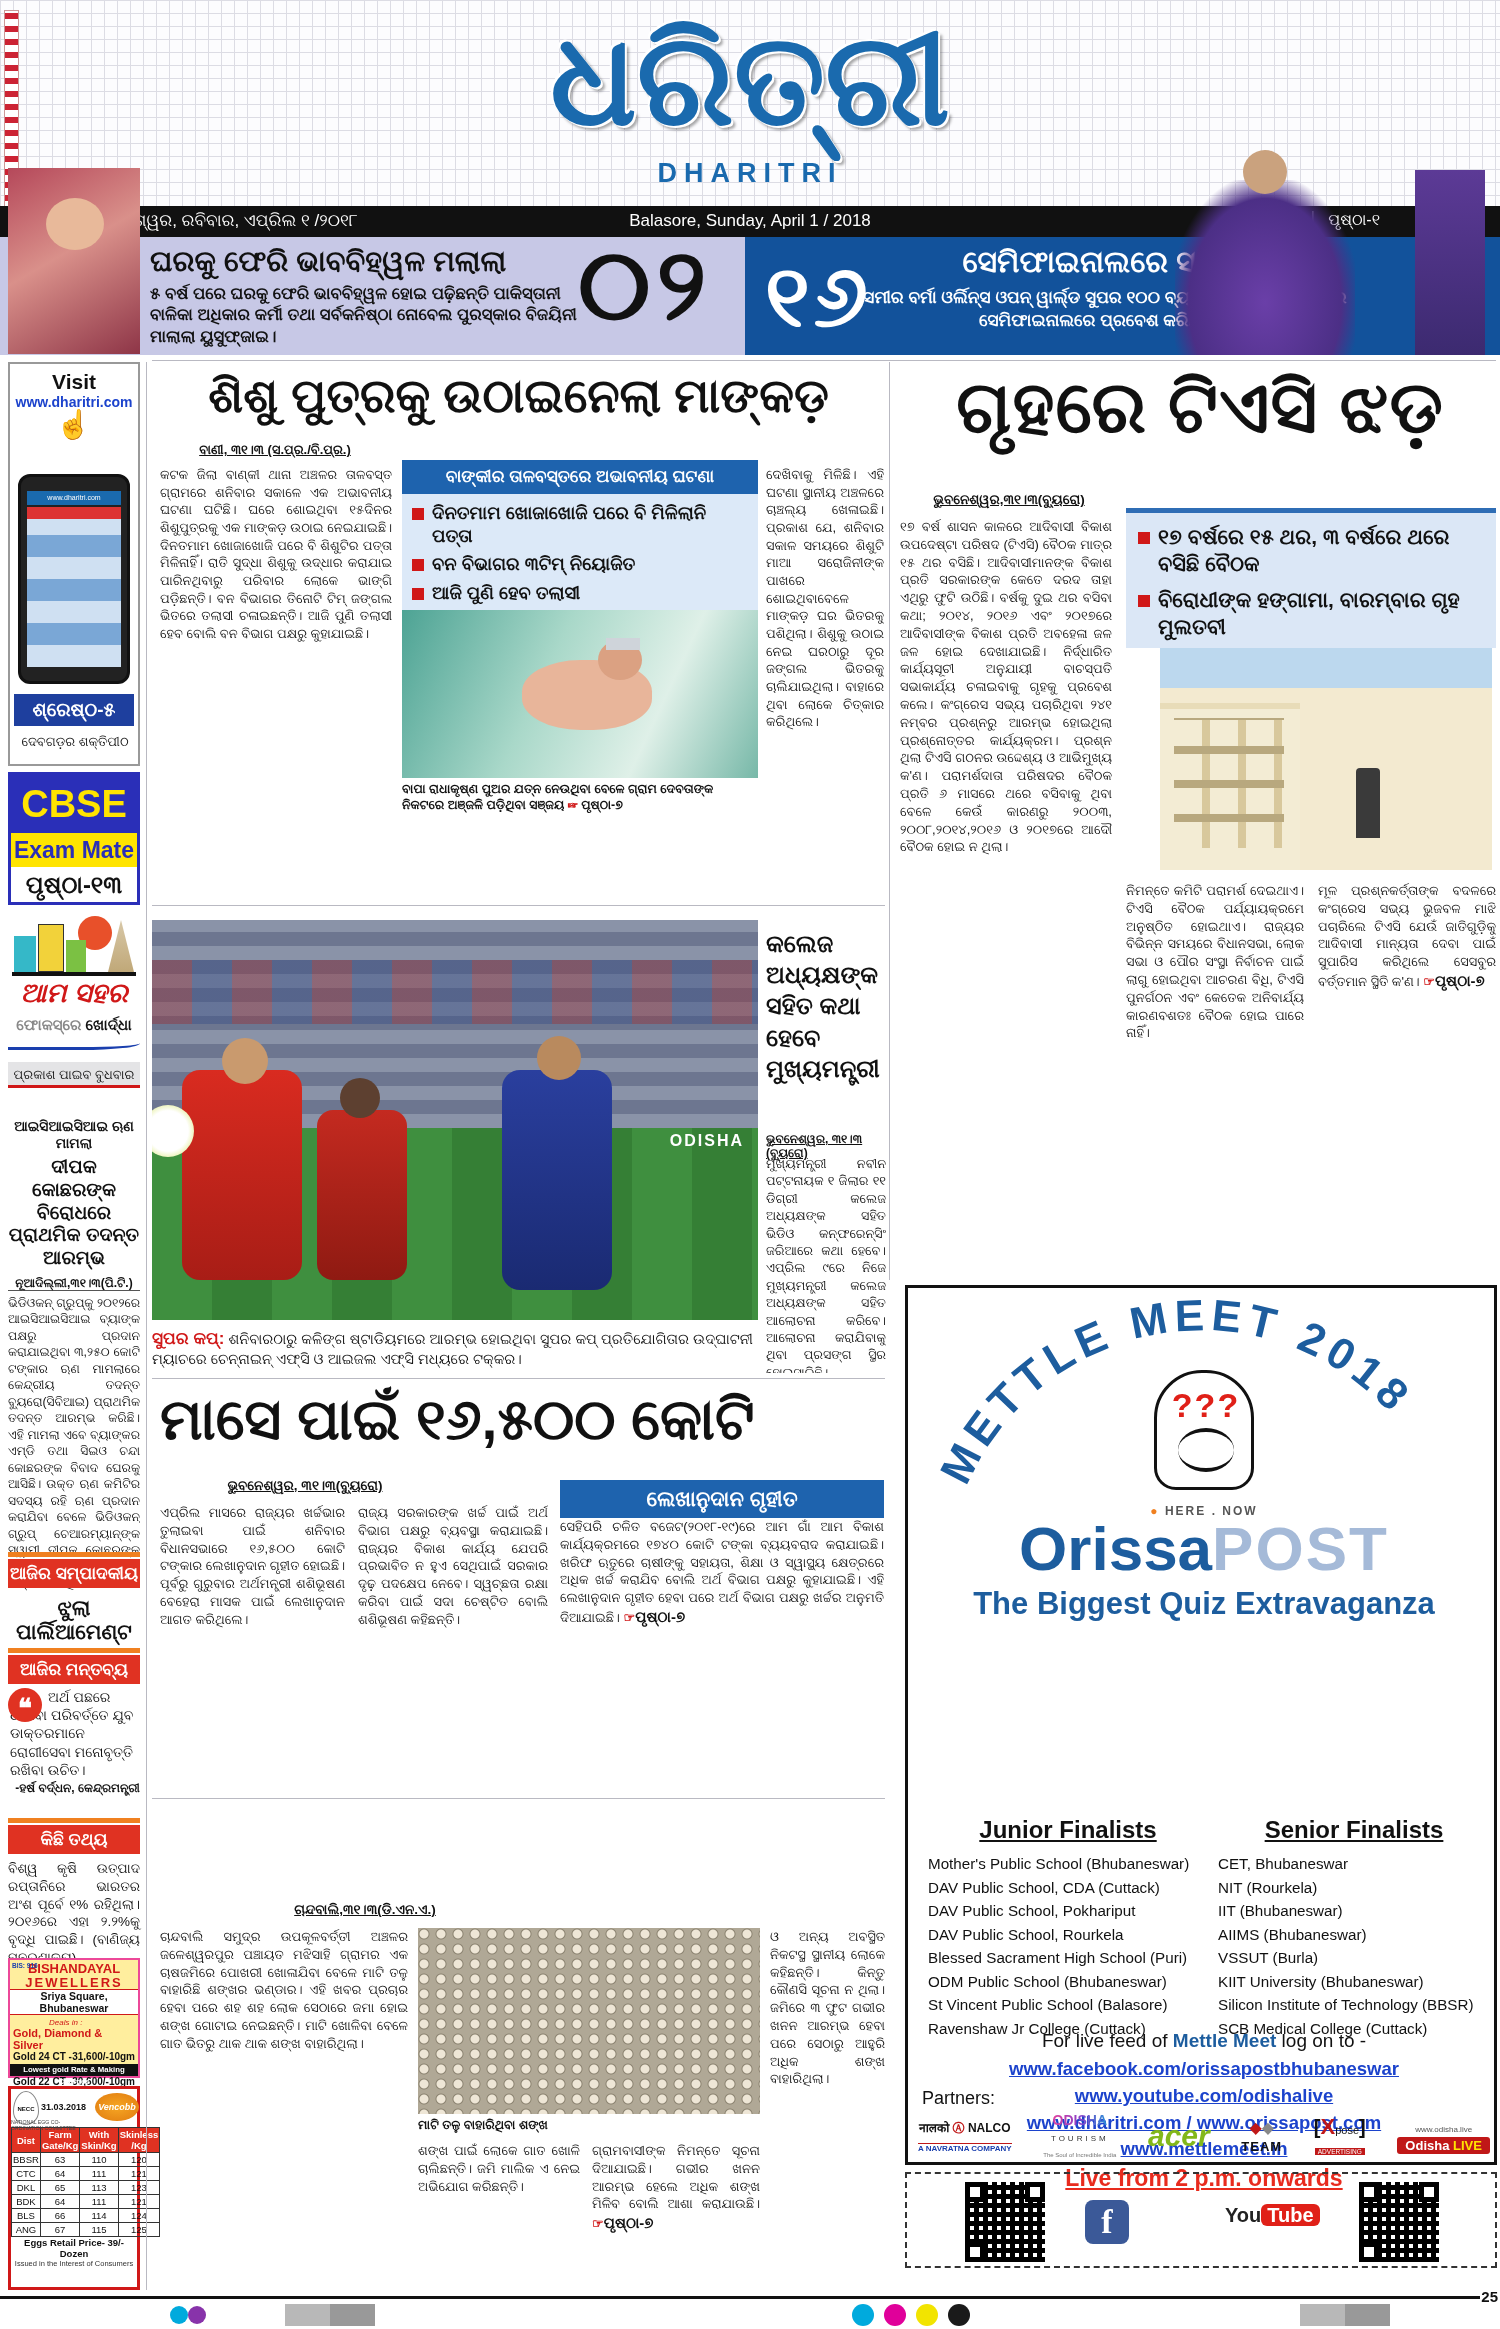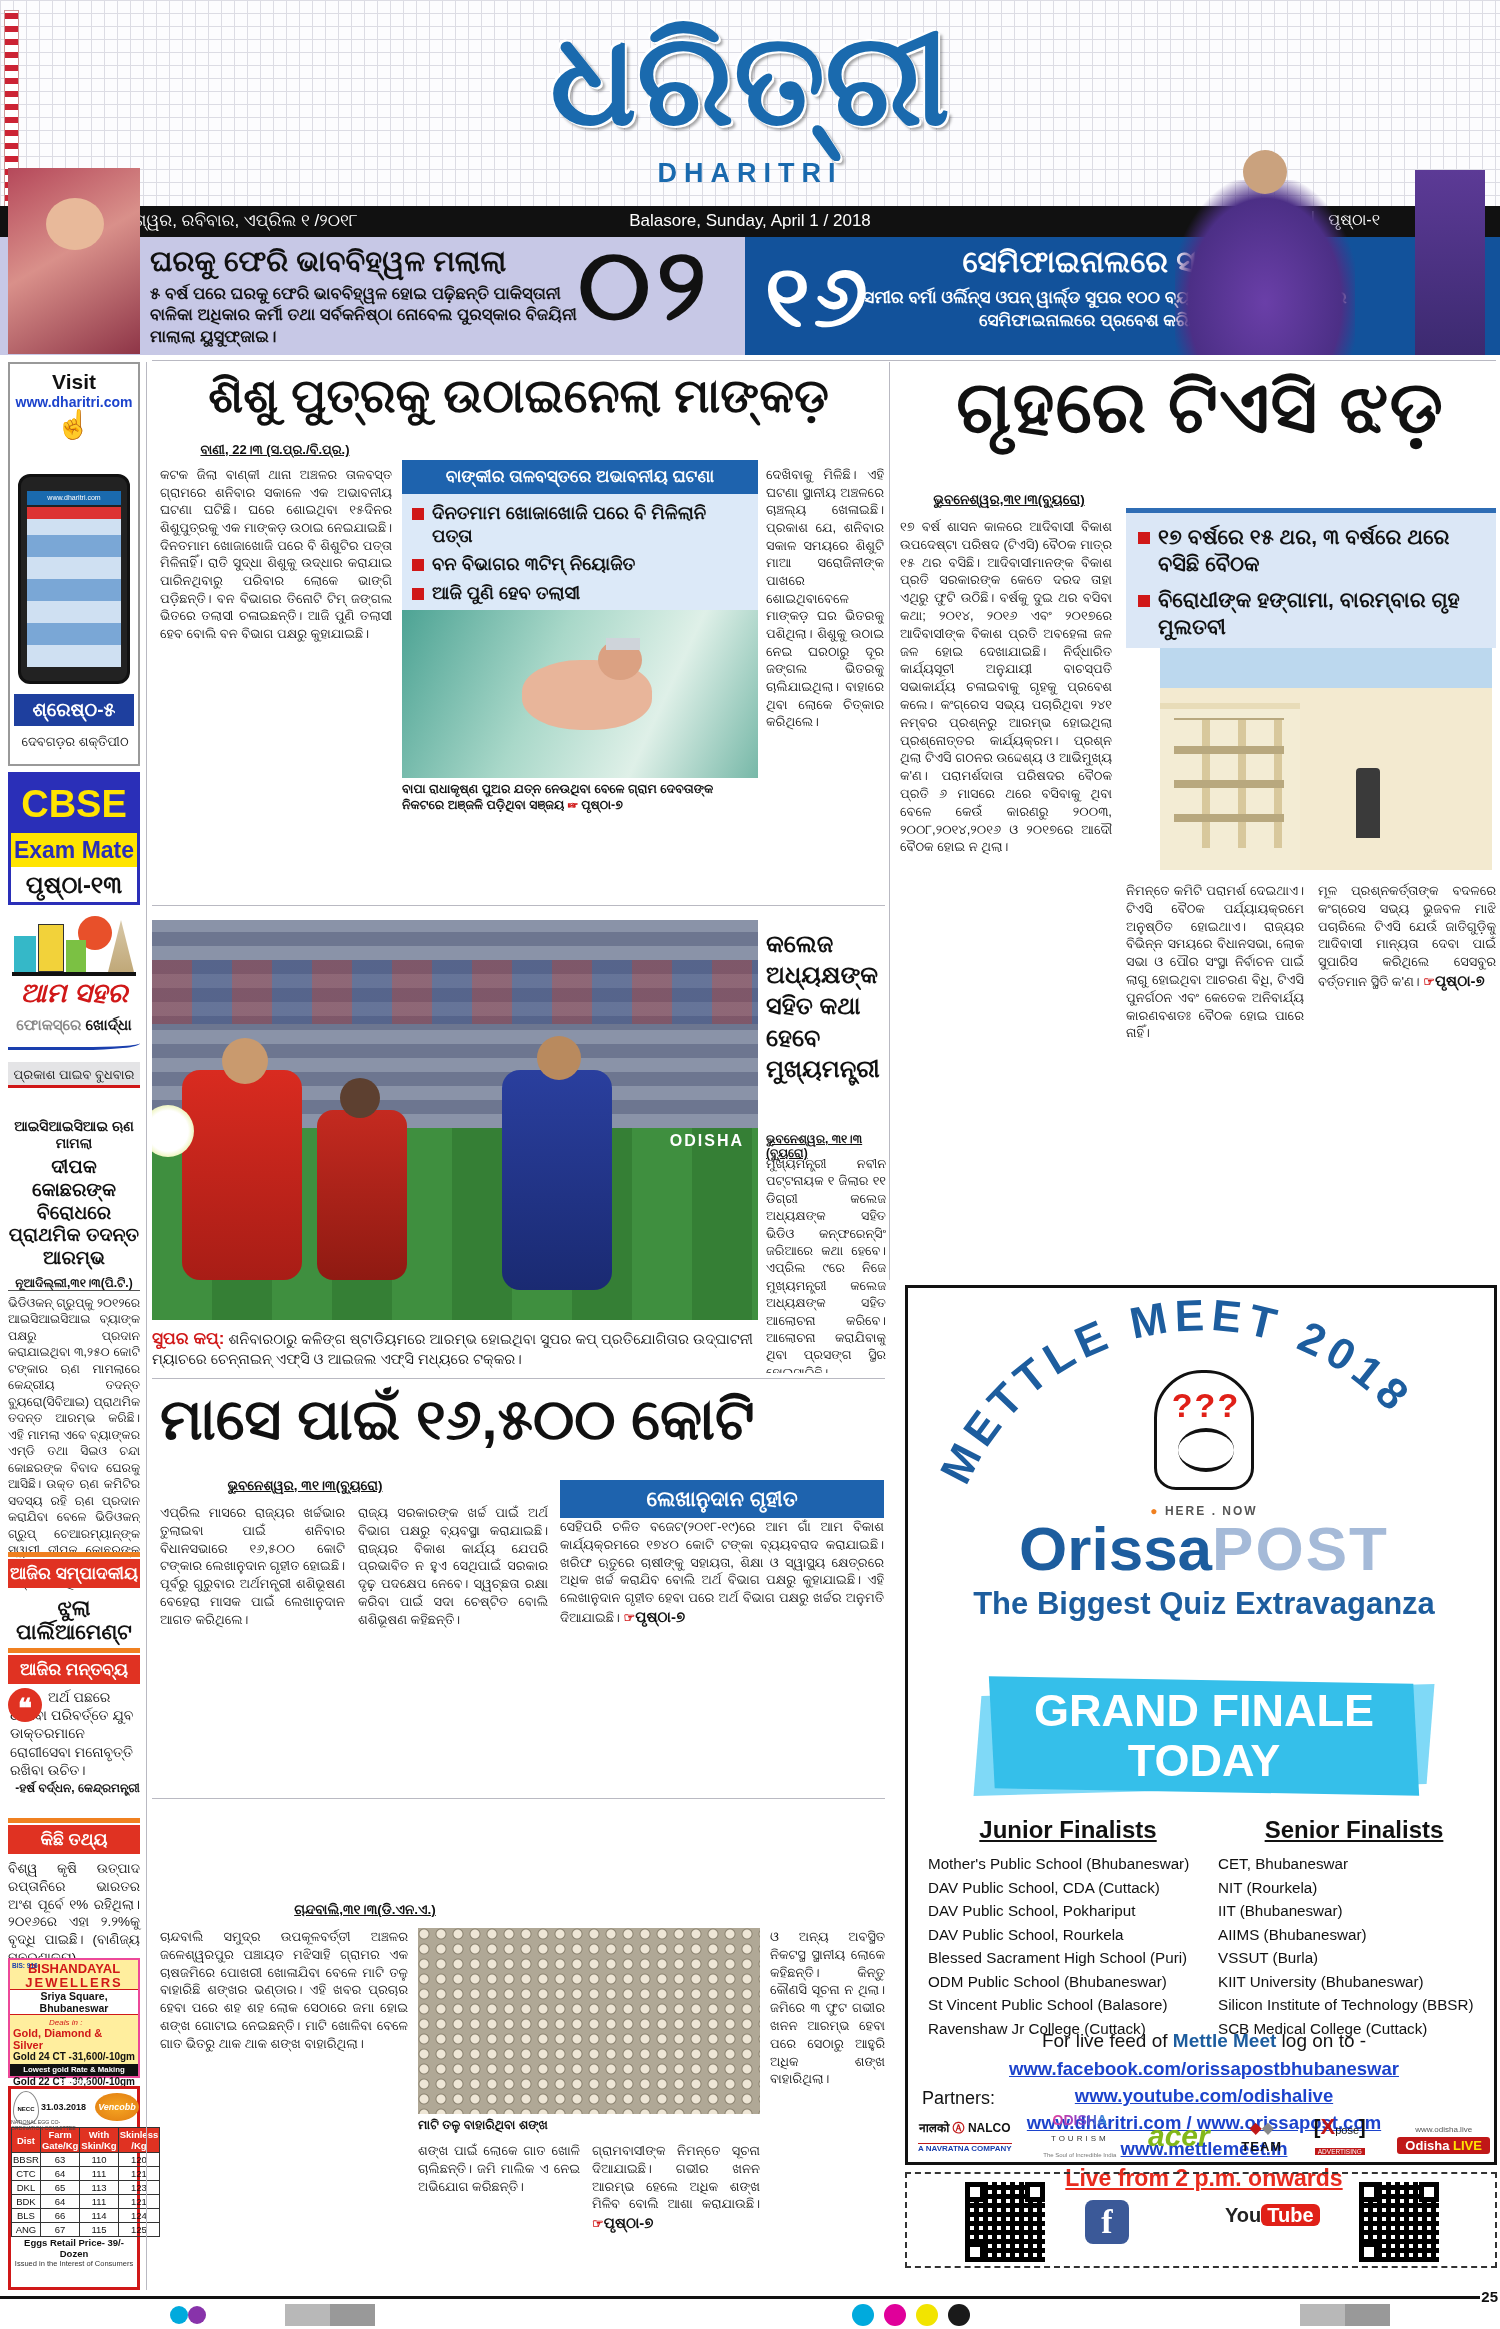--- a/index.html
+++ b/index.html
@@ -219,21 +219,21 @@
   </div>
 
   <div class="abs rule" style="left:146px;top:362px;width:1px;height:1928px;"></div>
   <div class="abs rule" style="left:152px;top:360px;width:1344px;height:1px;"></div>
   <div class="abs rule" style="left:889px;top:362px;width:1px;height:918px;"></div>
   <div class="abs rule" style="left:152px;top:905px;width:733px;height:1px;"></div>
   <div class="abs rule" style="left:152px;top:1378px;width:733px;height:1px;"></div>
   <div class="abs rule" style="left:152px;top:1798px;width:733px;height:1px;"></div>
 
   <div class="abs" style="left:152px;top:368px;width:733px;text-align:center;font-size:47px;font-weight:bold;" class2="odia-head">ଶିଶୁ ପୁତ୍ରକୁ ଉଠାଇନେଲା ମାଙ୍କଡ଼</div>
-  <div class="abs" style="left:160px;top:442px;width:230px;text-align:center;font-size:13px;font-weight:bold;text-decoration:underline;">ବାଣୀ, 22।୩ (ସ.ପ୍ର./ବି.ପ୍ର.)</div>
+  <div class="abs" style="left:160px;top:442px;width:230px;text-align:center;font-size:13px;font-weight:bold;text-decoration:underline;">ବାଣୀ, ୩୧।୩ (ସ.ପ୍ର./ବି.ପ୍ର.)</div>
   <div class="abs just" style="left:160px;top:466px;width:232px;height:438px;font-size:13px;line-height:1.36;overflow:hidden;">କଟକ ଜିଲା ବାଣ୍କୀ ଥାନା ଅଞ୍ଚଳର ତାଳବସ୍ତ ଗ୍ରାମରେ ଶନିବାର ସକାଳେ ଏକ ଅଭାବନୀୟ ଘଟଣା ଘଟିଛି। ଘରେ ଶୋଇଥିବା ୧୫ଦିନର ଶିଶୁପୁତ୍ରକୁ ଏକ ମାଙ୍କଡ଼ ଉଠାଇ ନେଇଯାଇଛି। ଦିନତମାମ ଖୋଜାଖୋଜି ପରେ ବି ଶିଶୁଟିର ପତ୍ତା ମିଳିନାହିଁ। ରାତି ସୁଦ୍ଧା ଶିଶୁକୁ ଉଦ୍ଧାର କରାଯାଇ ପାରିନଥିବାରୁ ପରିବାର ଲୋକେ ଭାଙ୍ଗି ପଡ଼ିଛନ୍ତି। ବନ ବିଭାଗର ତିନୋଟି ଟିମ୍ ଜଙ୍ଗଲ ଭିତରେ ତଲାସୀ ଚଳାଇଛନ୍ତି। ଆଜି ପୁଣି ତଲାସୀ ହେବ ବୋଲି ବନ ବିଭାଗ ପକ୍ଷରୁ କୁହାଯାଇଛି।</div>
 
   <div class="abs" style="left:402px;top:460px;width:356px;">
     <div style="background:#1e63ae;color:#fff;font-size:17px;font-weight:bold;text-align:center;height:34px;line-height:34px;">ବାଙ୍କୀର ତାଳବସ୍ତରେ ଅଭାବନୀୟ ଘଟଣା</div>
     <div style="background:#dce9f8;padding:8px 10px 6px;">
       <div class="bullet-line" style="font-size:18px;font-weight:bold;line-height:1.25;margin-bottom:6px;">
           <span class="redsq"></span>
           <span>ଦିନତମାମ ଖୋଜାଖୋଜି ପରେ ବି ମିଳିଲାନି ପତ୍ତା</span>
         </div>
       <div class="bullet-line" style="font-size:18px;font-weight:bold;line-height:1.25;margin-bottom:6px;">
@@ -348,28 +348,20 @@
       <div style="position:absolute;left:22px;top:16px;width:80px;text-align:center;color:#e02018;font-size:34px;font-weight:bold;letter-spacing:2px;">???</div>
       <div style="position:absolute;left:34px;top:58px;width:56px;height:44px;border-top:4px solid #111;border-bottom:4px solid #111;border-radius:50%;"></div>
     </div>
     <div class="abs" style="left:0;top:216px;width:592px;text-align:center;">
       <div style="font-size:12px;font-weight:bold;color:#555;letter-spacing:2px;"><span style="color:#f08020;">●</span> <span>HERE . NOW</span></div>
       <div style="line-height:1.0;">
         <span style="font-size:62px;font-weight:bold;color:#1d5d9e;">Orissa</span><span style="font-size:62px;font-weight:bold;color:#a5bad8;letter-spacing:2px;">POST</span>
       </div>
       <div style="font-size:31px;font-weight:bold;color:#1d5d9e;margin-top:6px;">The Biggest Quiz Extravaganza</div>
     </div>
-    <div class="abs" style="left:70px;top:392px;width:452px;height:118px;">
-      <div style="position:absolute;left:0;top:10px;width:452px;height:100px;background:#7fd9f7;transform:skewX(-6deg) rotate(-1.5deg);"></div>
-      <div style="position:absolute;left:14px;top:0px;width:424px;height:112px;background:#35bfea;transform:skewX(4deg) rotate(1deg);"></div>
-      <div style="position:absolute;left:0;top:6px;width:452px;text-align:center;color:#fff;font-weight:bold;font-size:45px;line-height:1.12;">
-        <div>GRAND FINALE</div>
-        <div>TODAY</div>
-      </div>
-    </div>
     <div class="abs" style="left:20px;top:528px;width:280px;">
       <div style="font-size:24px;font-weight:bold;text-decoration:underline;text-align:center;margin-bottom:8px;">Junior Finalists</div>
       <ul class="plain" style="font-size:15.2px;line-height:1.55;">
         <li>Mother's Public School (Bhubaneswar)</li>
         <li>DAV Public School, CDA (Cuttack)</li>
         <li>DAV Public School, Pokhariput</li>
         <li>DAV Public School, Rourkela</li>
         <li>Blessed Sacrament High School (Puri)</li>
         <li>ODM Public School (Bhubaneswar)</li>
         <li>St Vincent Public School (Balasore)</li>

